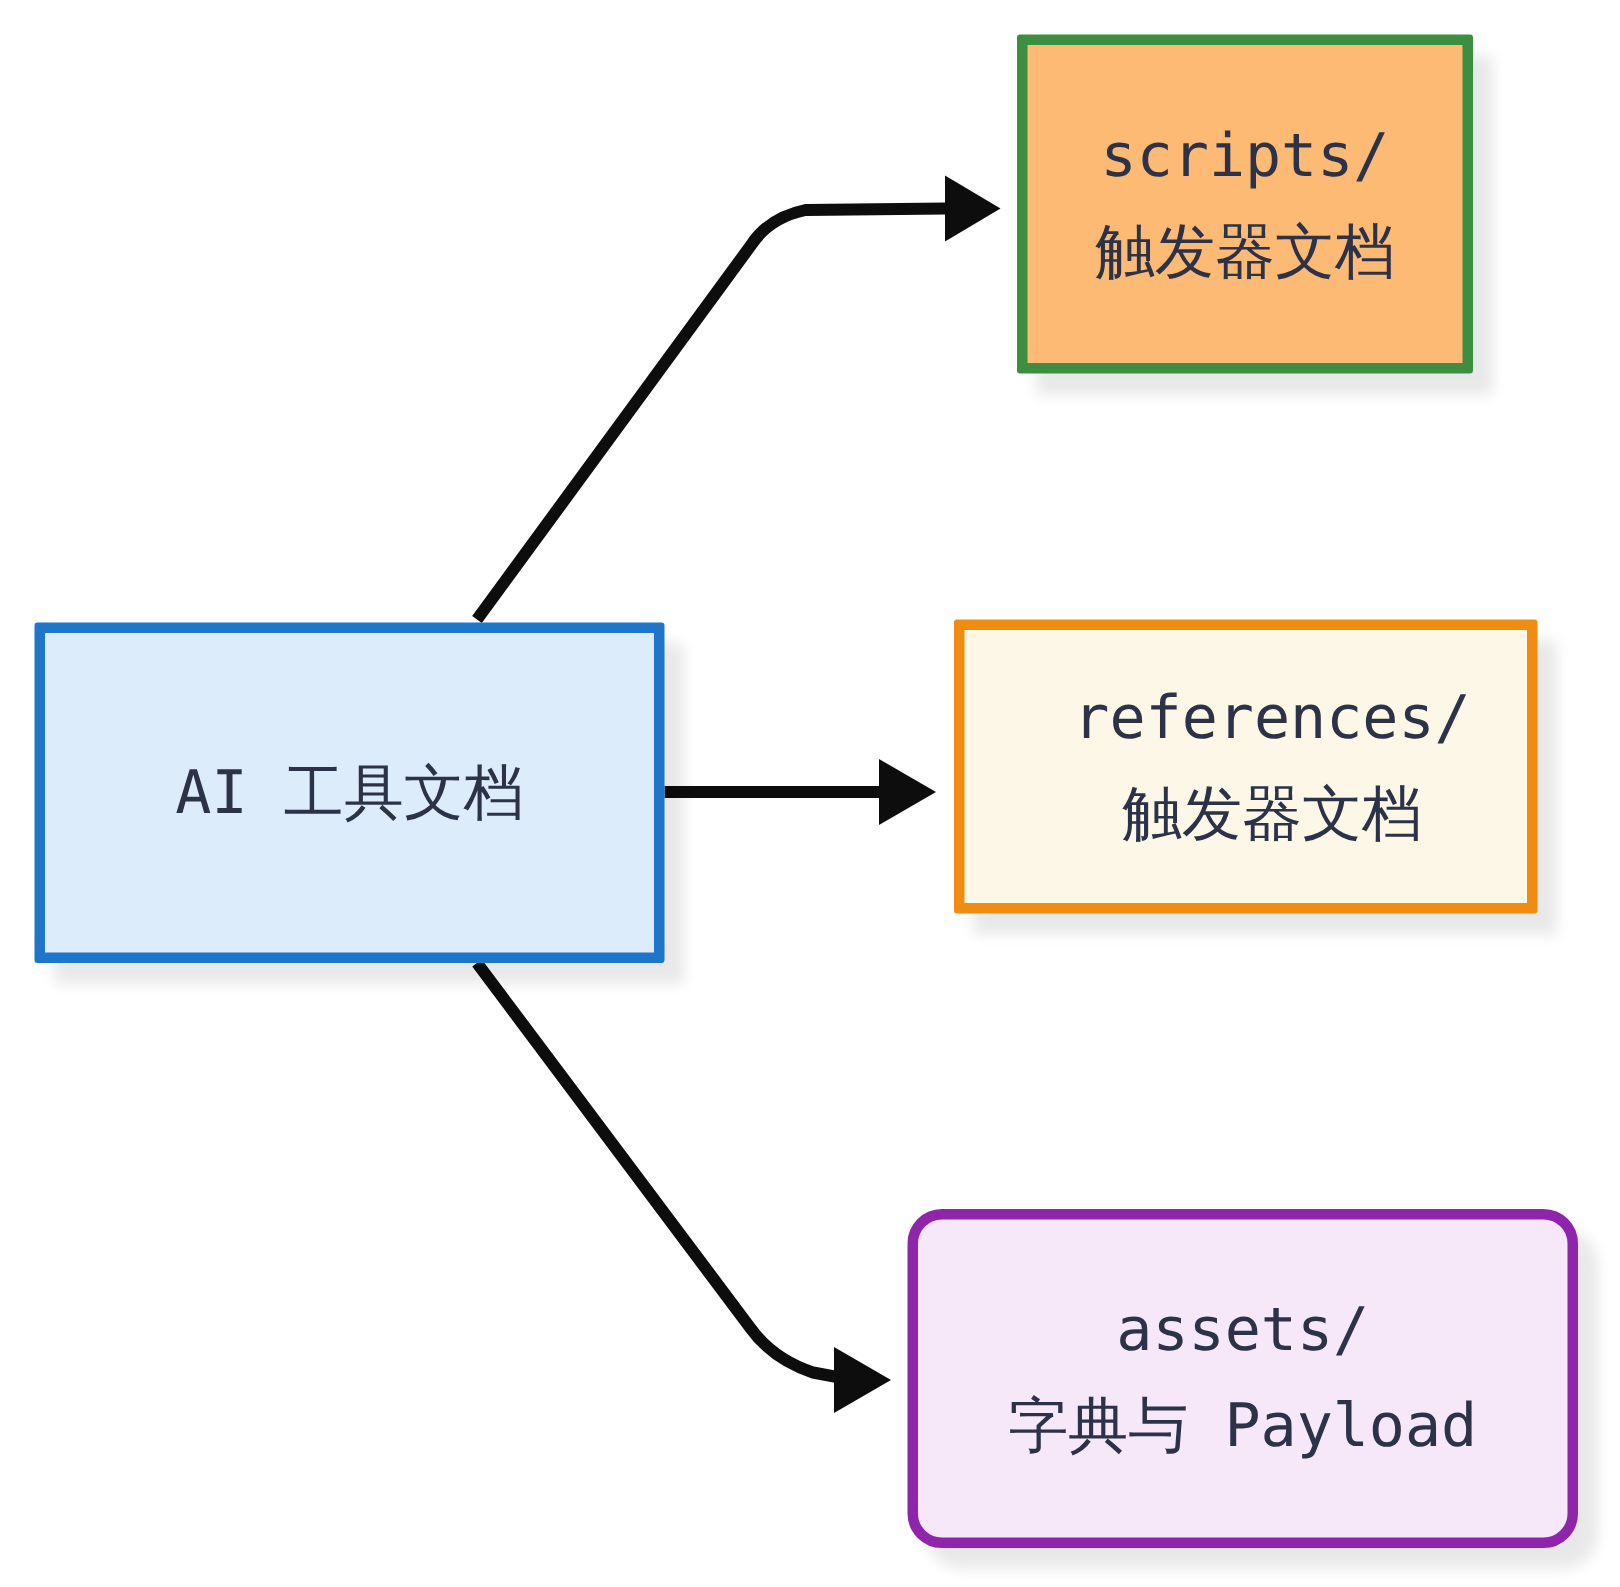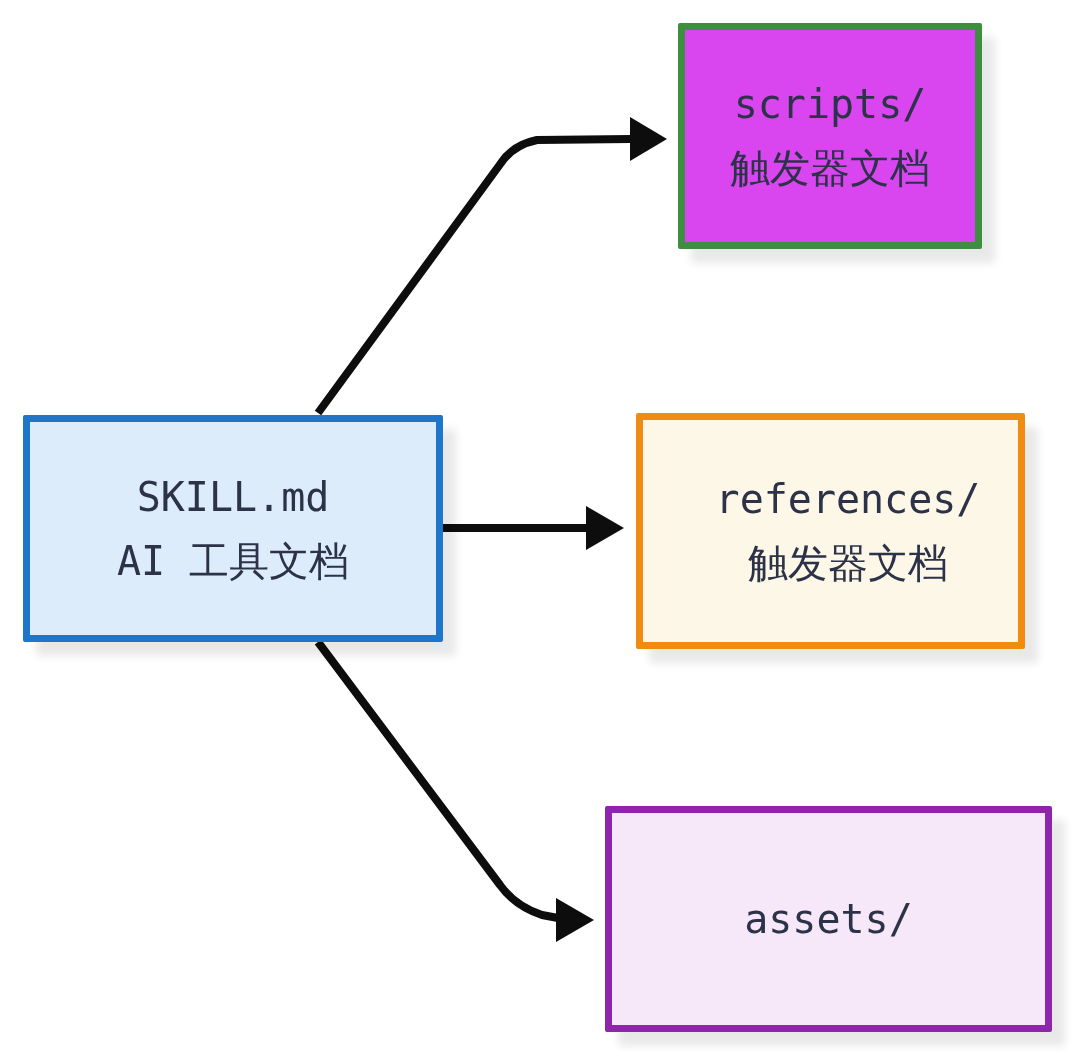--- a/index.html
+++ b/index.html
@@ -30,21 +30,21 @@
     font-size: 40px;
     line-height: 1.6;
     box-shadow: 13px 14px 9px rgba(0,0,0,0.09);
   }
   .node span {
     display: block;
     white-space: nowrap;
   }
   #node-skill      { left: 23px;  top: 415px; width: 420px; height: 227px; }
   #node-scripts    { left: 678px; top: 23px;  width: 304px; height: 226px; }
-  #node-references { left: 636px; top: 413px; width: 389px; height: 236px; padding-left: 35px; }
+  #node-references { left: 636px; top: 413px; width: 389px; height: 196px; padding-left: 35px; }
   #node-assets     { left: 605px; top: 806px; width: 447px; height: 226px; }
   svg.edges {
     position: absolute;
     inset: 0;
     pointer-events: none;
   }
 </style>
 </head>
 <body style="background: rgb(255, 255, 255);">
 
@@ -59,31 +59,31 @@
       <path d="M 443 528 L 587 528"></path>
       <polygon class="head" stroke="none" points="586,506 624,528 586,550" fill="#0d0d0d"></polygon>
     </g>
     <g class="edge" fill="none" stroke-width="8" stroke-linecap="butt" stroke-linejoin="round" stroke="#0d0d0d">
       <path d="M 318 642 L 500 885 Q 515 906 542 915 L 558 918"></path>
       <polygon class="head" stroke="none" points="556,898 594,920 556,942" fill="#0d0d0d"></polygon>
     </g>
   </svg>
 
   <div class="node" id="node-skill" style="border-color: rgb(29, 118, 201); background: rgb(220, 236, 251); color: rgb(44, 50, 72);">
-    <span>SKILL.md</span>
     <span>AI 工具文档</span>
   </div>
 
-  <div class="node" id="node-scripts" style="border-color: rgb(62, 142, 65); background: #d946ef; color: rgb(44, 50, 72);">
+  <div class="node" id="node-scripts" style="border-color: rgb(62, 142, 65); background: #fdba74; color: rgb(44, 50, 72);">
     <span>scripts/</span>
     <span>触发器文档</span>
   </div>
 
   <div class="node" id="node-references" style="border-color: rgb(240, 140, 17); background: rgb(253, 247, 231); color: rgb(44, 50, 72);">
     <span>references/</span>
     <span>触发器文档</span>
   </div>
 
-  <div class="node" id="node-assets" style="border-color: rgb(142, 37, 171); background: rgb(246, 232, 248); color: rgb(44, 50, 72);">
+  <div class="node" id="node-assets" style="border-color: rgb(142, 37, 171); background: rgb(246, 232, 248); color: rgb(44, 50, 72); border-radius: 23px;">
     <span>assets/</span>
+    <span>字典与 Payload</span>
   </div>
 
 </div>
 
 </body></html>

